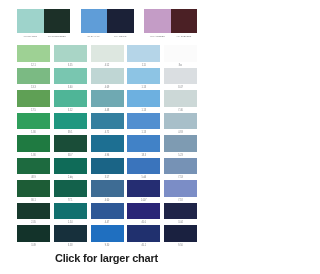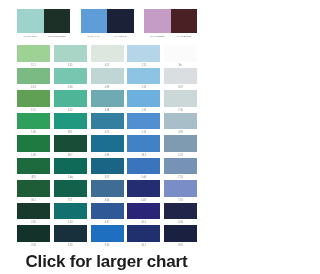--- a/index.html
+++ b/index.html
@@ -108,21 +108,21 @@
     transform: scaleY(1.2);
   }
 
   
   #caption {
     position: absolute;
     left: 0;
     top: 252px;
     width: 213px;
     text-align: center;
-    font-size: 17px;
+    font-size: 11px;
     font-weight: bold;
     color: #1c1c1c;
     font-family: "Liberation Sans", sans-serif;
     letter-spacing: -0.2px;
     cursor: pointer;
   }
 </style>
 </head>
 <body style="background: rgb(255, 255, 255);">
 

